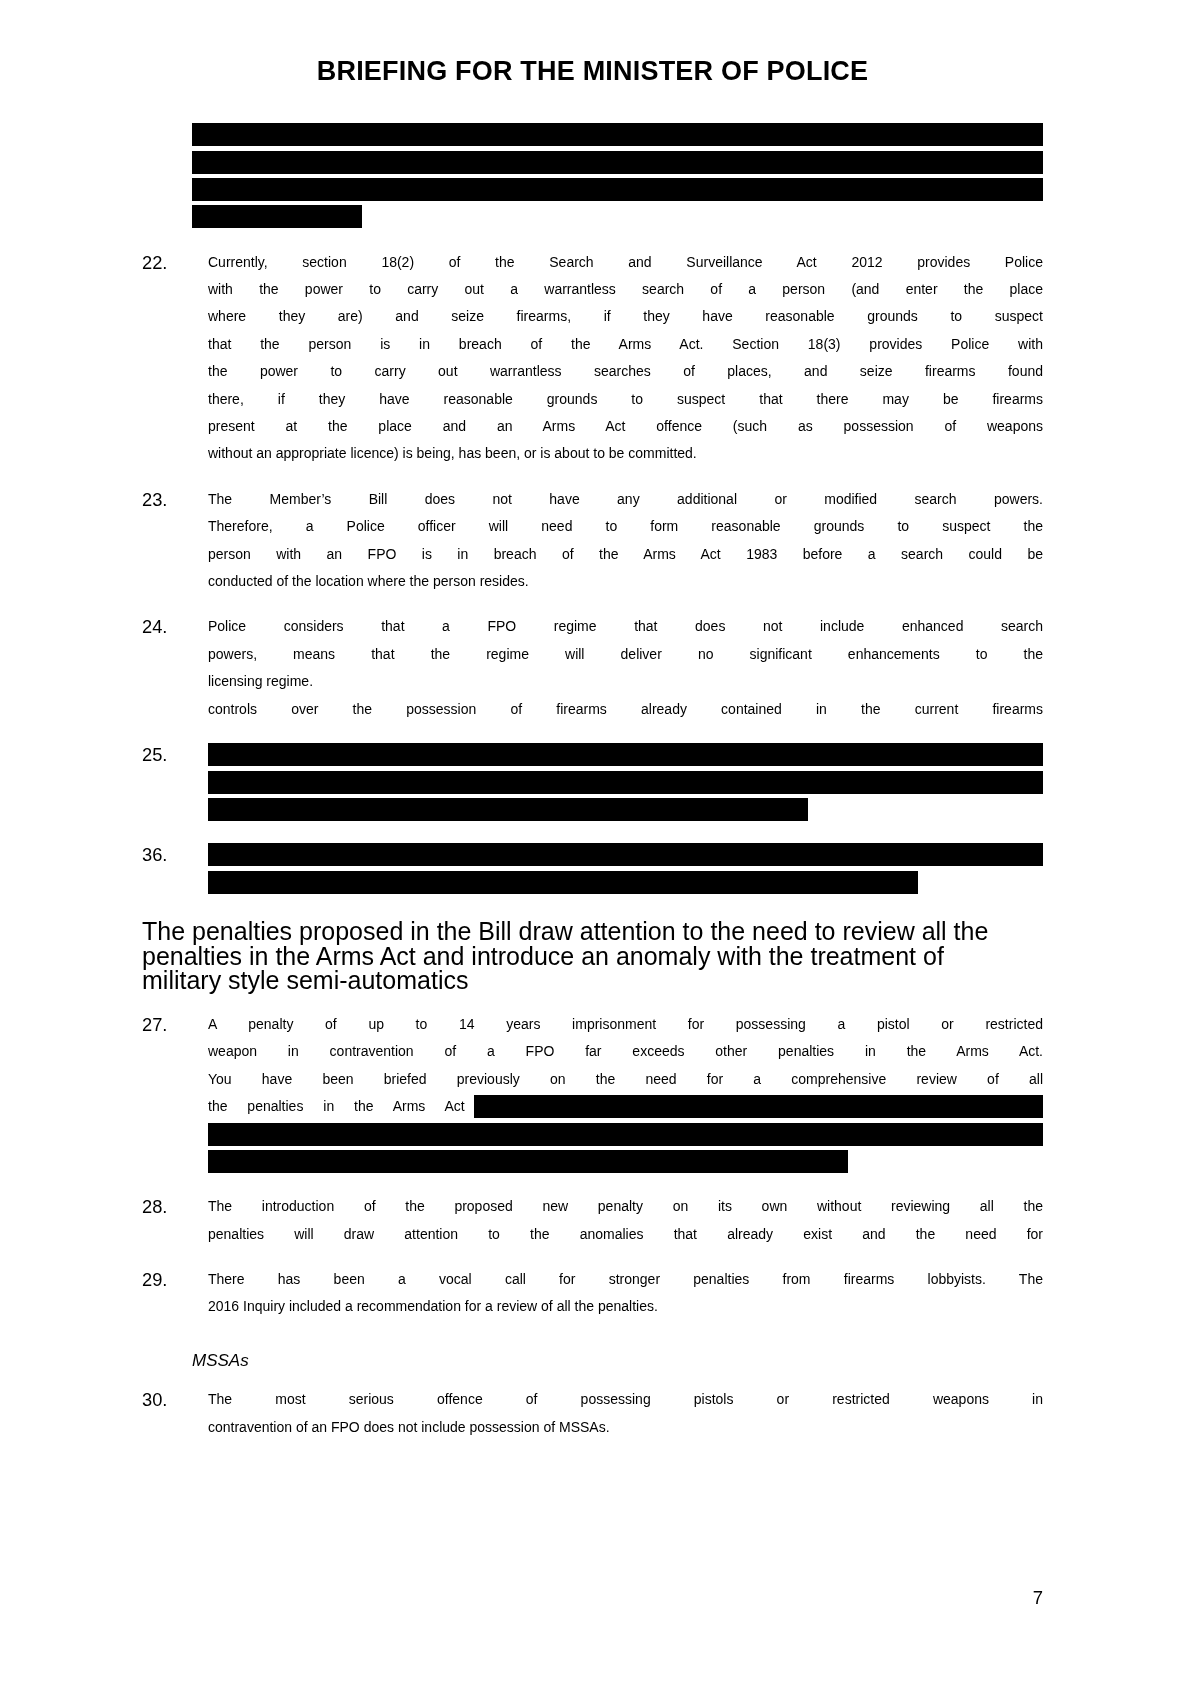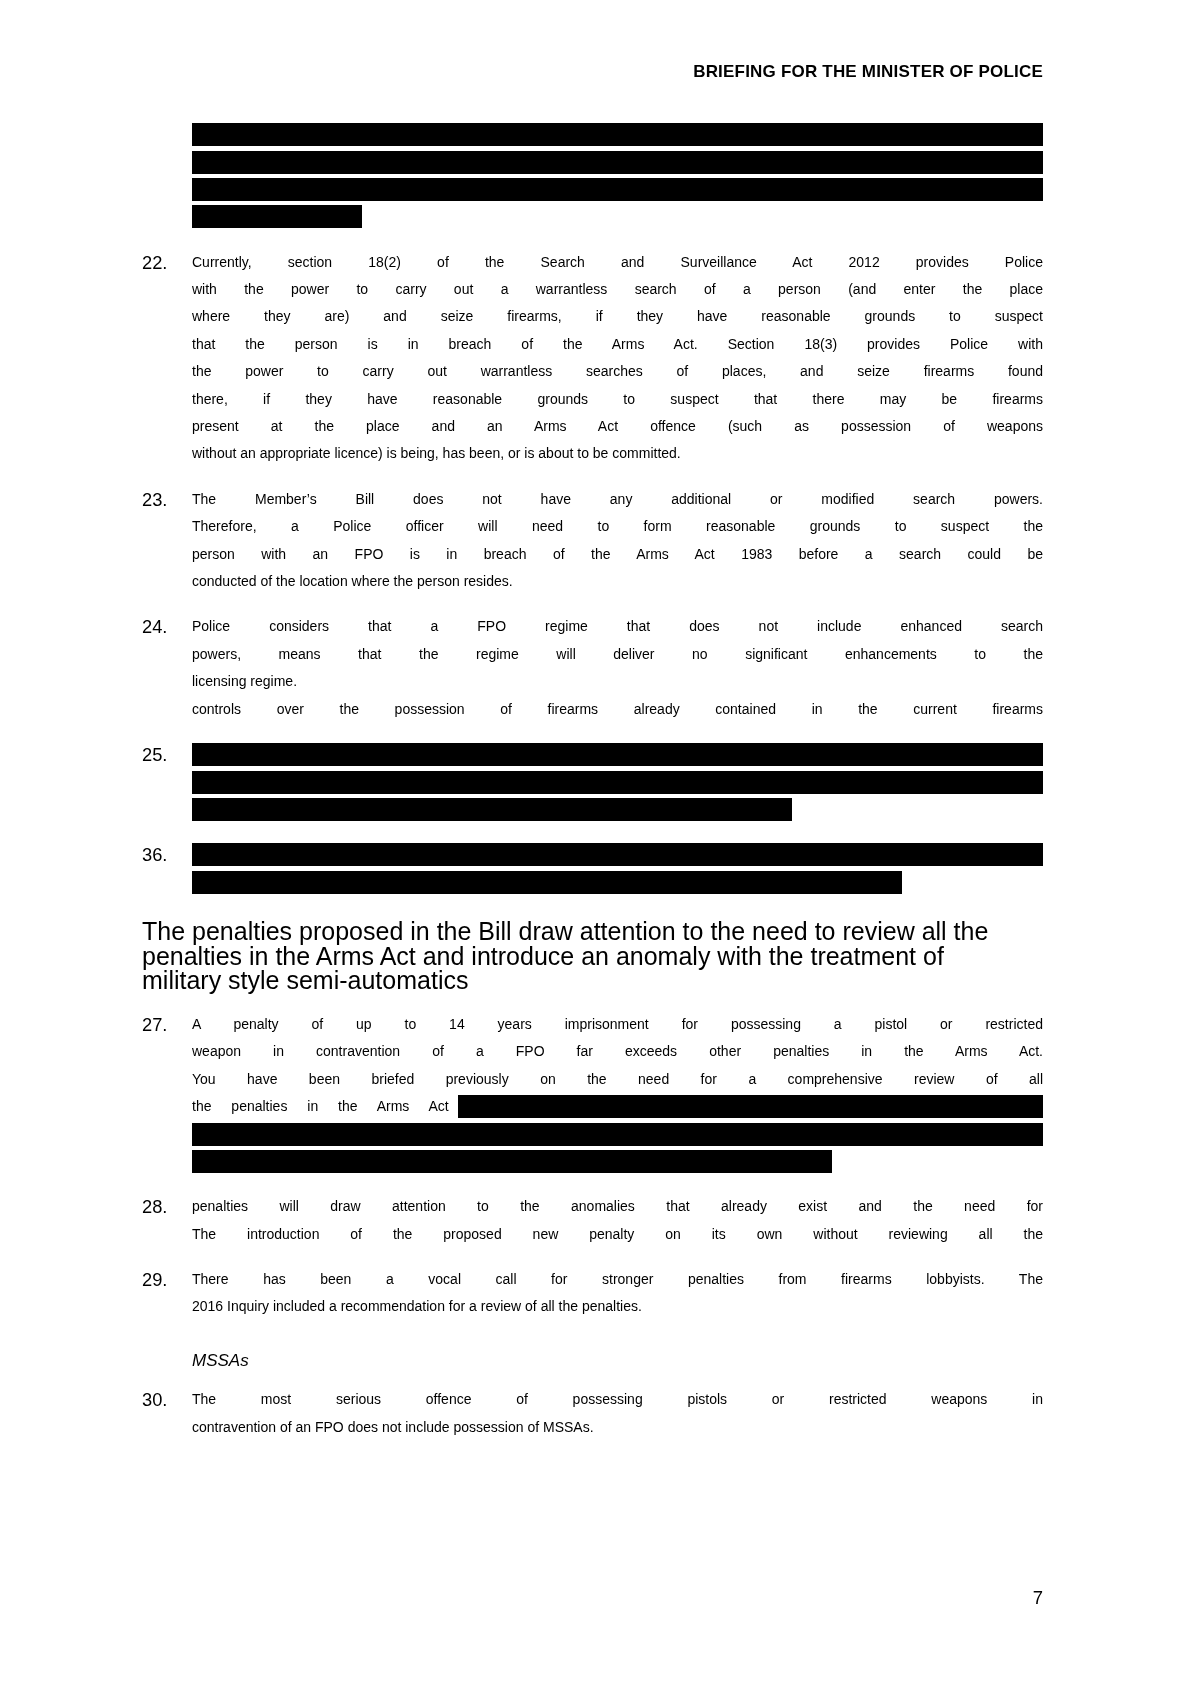--- a/index.html
+++ b/index.html
@@ -10,32 +10,32 @@
     font-family: "Liberation Sans", sans-serif;
     position: relative;
     overflow: hidden;
   }
   .doc {
     padding-left: 142px;
     padding-right: 147px;
     padding-top: 58px;
   }
   .title {
-    text-align: right;
+    text-align: center;
     font-weight: bold;
-    font-size: 17px;
+    font-size: 27px;
     line-height: 27px;
     letter-spacing: 0.2px;
   }
   
   .block-bars { margin-top: 36px; margin-left: 50px; }
   .bar-row { height: 27.4px; display: flex; align-items: center; }
   .rbar { height: 23px; background: #000000; display: block; }
   
-  .block-para { display: flex; margin-top: 18px; }
+  .block-para { display: flex; margin-top: 18px; gap: 16px; }
   .num {
     flex: 0 0 50px; width: 50px;
     font-size: 18.3px; line-height: 27.4px;
     text-align: left;
   }
   .ptext { flex: 1 1 auto; min-width: 0; }
   .line { font-size: 14px; line-height: 27.4px; }
   .line.j { text-align: justify; text-align-last: justify; }
   .line.inlinebar { display: flex; align-items: center; }
   .line.inlinebar .itxt { white-space: nowrap; word-spacing: 16px; }
@@ -159,22 +159,22 @@
             <span class="rbar" style="width: 100%;"></span>
           </div>
           <div class="bar-row">
             <span class="rbar" style="width: 640px;"></span>
           </div>
         </div>
       </div>
       <div class="block-para">
         <div class="num">28.</div>
         <div class="ptext">
+          <div class="line j">The introduction of the proposed new penalty on its own without reviewing all the</div>
           <div class="line j">penalties will draw attention to the anomalies that already exist and the need for</div>
-          <div class="line j">The introduction of the proposed new penalty on its own without reviewing all the</div>
         </div>
       </div>
       <div class="block-para">
         <div class="num">29.</div>
         <div class="ptext">
           <div class="line j">There has been a vocal call for stronger penalties from firearms lobbyists.  The</div>
           <div class="line">2016 Inquiry included a recommendation for a review of all the penalties.</div>
         </div>
       </div>
       <div class="block-sub">MSSAs</div>

